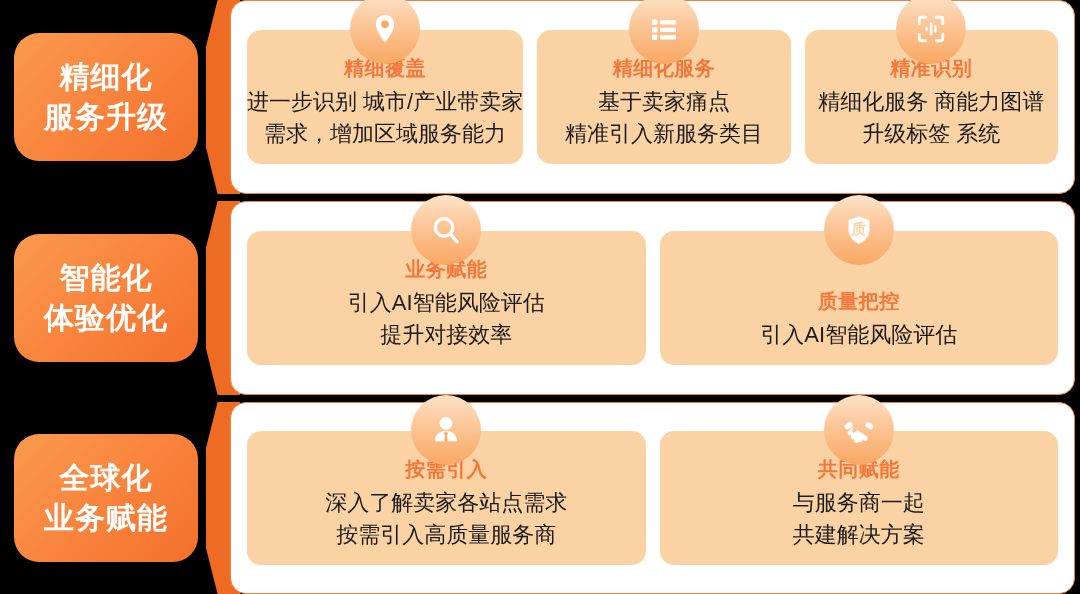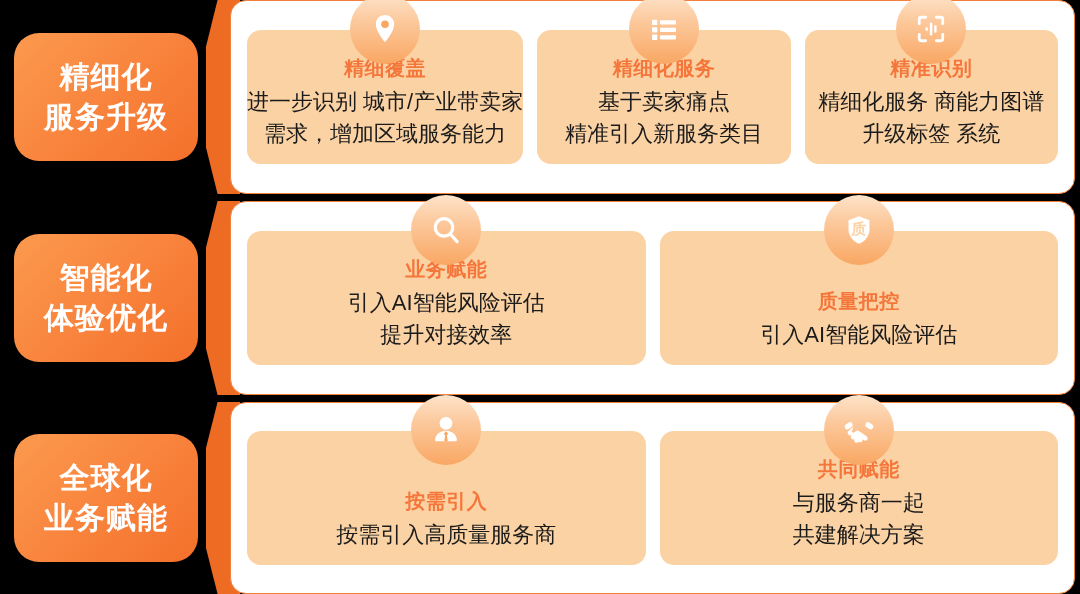--- a/index.html
+++ b/index.html
@@ -185,20 +185,21 @@
 
       <div class="card">
         <div class="bubble">
           <svg width="34" height="34" viewBox="0 0 24 24" aria-hidden="true">
             <circle cx="12" cy="7.3" r="4.5" fill="#fff"></circle>
             <path d="M12 12.6c-4.2 0-7.4 2.7-7.7 6.3-.05.6.4 1.1 1 1.1h13.4c.6 0 1.05-.5 1-1.1-.3-3.6-3.5-6.3-7.7-6.3z" fill="#fff"></path>
             <path d="M12 12.8 10.4 14.6l1 1.1-.6 4.3h2.4l-.6-4.3 1-1.1z" fill="#F9A763"></path>
           </svg>
         </div>
         <div class="card-title">按需引入</div>
+        <div class="card-line">深入了解卖家各站点需求</div>
         <div class="card-line">按需引入高质量服务商</div>
       </div>
 
       <div class="card">
         <div class="bubble">
           <svg width="36" height="36" viewBox="0 0 24 24" aria-hidden="true">
             <g fill="#fff">
               <rect x="2.3" y="7.4" width="5.6" height="3.5" rx="1.6" transform="rotate(-32 5.1 9.1)"></rect>
               <rect x="16.1" y="7.4" width="5.6" height="3.5" rx="1.6" transform="rotate(32 18.9 9.1)"></rect>
               <path d="M8.4 9.6 5 12.6c-.7.6-.7 1.7-.1 2.4.6.7 1.6.8 2.3.2l.4-.3-.5.5c-.7.6-.7 1.7-.1 2.4.6.7 1.6.8 2.3.2l.3-.3-.3.3c-.6.6-.6 1.5-.05 2.1.55.6 1.5.65 2.1.1l.5-.4c.5.55 1.4.6 2 .05.5-.45.6-1.15.3-1.7l1.1.75c.75.5 1.75.3 2.25-.45.5-.75.3-1.75-.45-2.25l-5.4-3.7c-.5-.35-1.15-.3-1.6.1l-.95.85c-.45.4-1.15.35-1.55-.1-.4-.45-.35-1.15.1-1.55z"></path>

